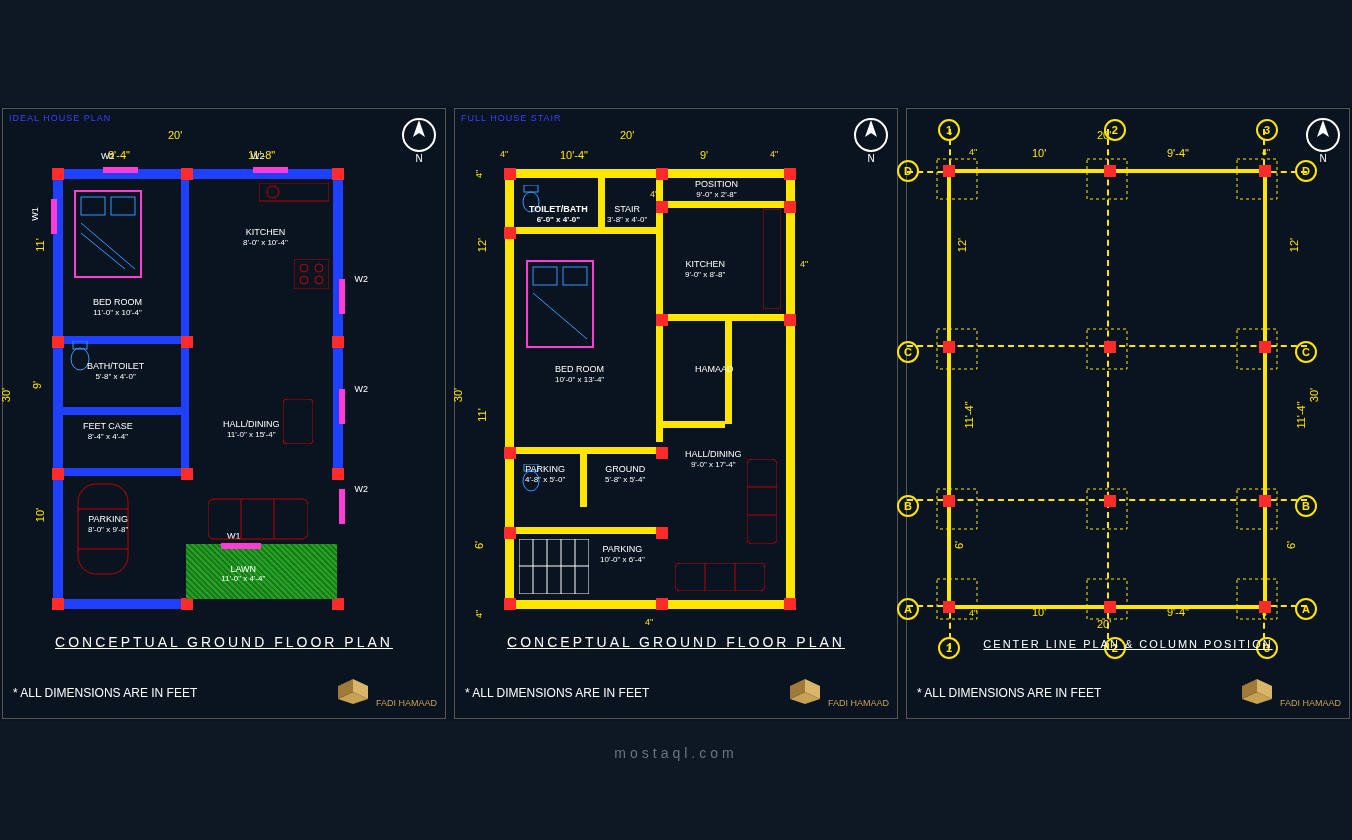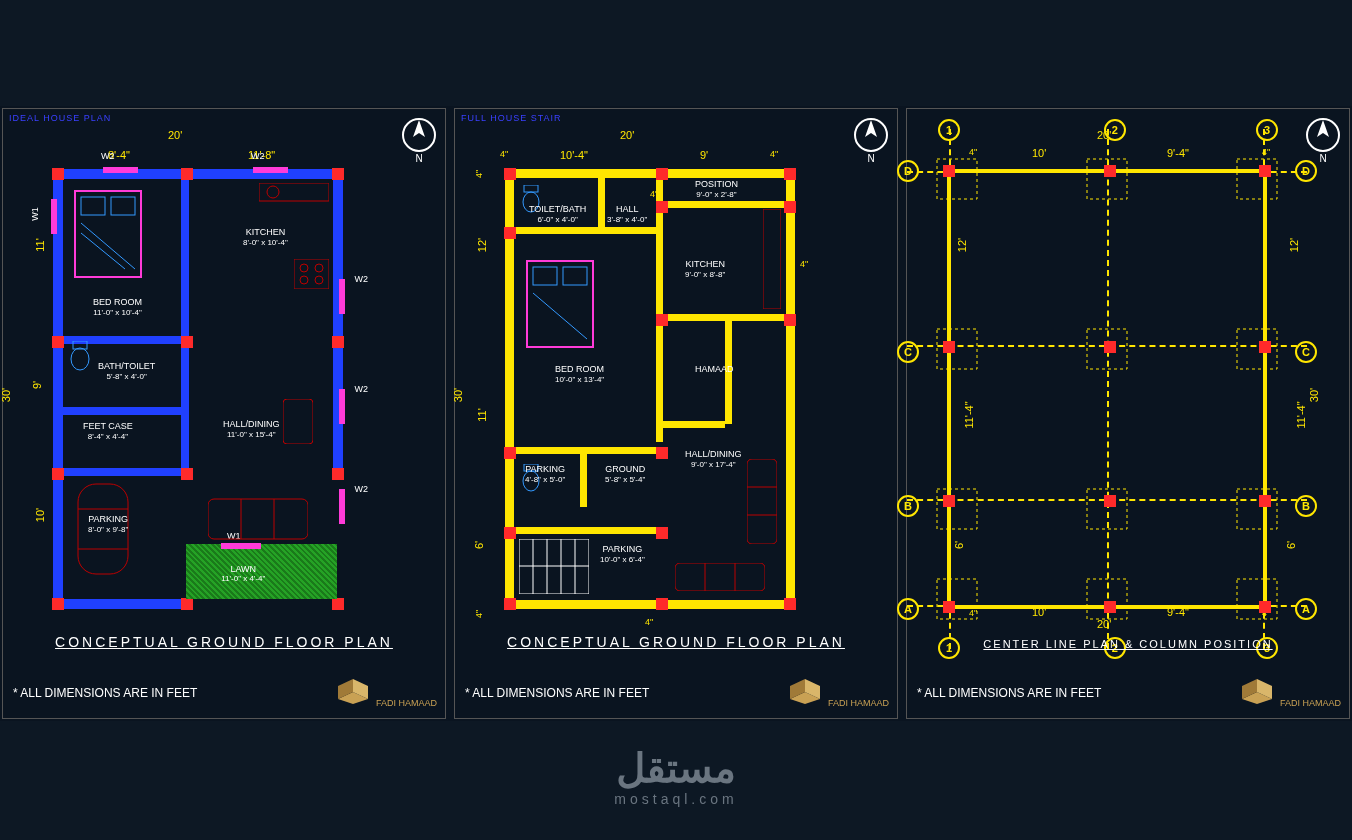--- a/index.html
+++ b/index.html
@@ -206,21 +206,21 @@
           <rect width="30" height="45" rx="4" fill="none" stroke="#b00"></rect>
         </svg>
       <svg class="furn" style="top:310px;left:20px;" width="60" height="100">
           <rect x="5" y="5" width="50" height="90" rx="18" fill="none" stroke="#b00"></rect>
           <line x1="5" y1="30" x2="55" y2="30" stroke="#b00"></line>
           <line x1="5" y1="70" x2="55" y2="70" stroke="#b00"></line>
         </svg>
 
       <div class="room-lbl" style="top:128px;left:40px;"><span>BED ROOM</span><span class="sub">11'-0" x 10'-4"</span></div>
       <div class="room-lbl" style="top:58px;left:190px;"><span>KITCHEN</span><span class="sub">8'-0" x 10'-4"</span></div>
-      <div class="room-lbl" style="top:192px;left:45px;"><span>BATH/TOILET</span><span class="sub">5'-8" x 4'-0"</span></div>
+      <div class="room-lbl" style="top:192px;left:34px;"><span>BATH/TOILET</span><span class="sub">5'-8" x 4'-0"</span></div>
       <div class="room-lbl" style="top:250px;left:170px;"><span>HALL/DINING</span><span class="sub">11'-0" x 15'-4"</span></div>
       <div class="room-lbl" style="top:252px;left:30px;"><span>FEET CASE</span><span class="sub">8'-4" x 4'-4"</span></div>
       <div class="room-lbl" style="top:345px;left:35px;"><span>PARKING</span><span class="sub">8'-0" x 9'-8"</span></div>
       <div class="room-lbl" style="bottom:25px;left:58%;"><span>LAWN</span><span class="sub">11'-0" x 4'-4"</span></div>
     </div>
     <div class="plan-title">CONCEPTUAL GROUND FLOOR PLAN</div>
     <div class="footnote">* ALL DIMENSIONS ARE IN FEET</div>
     <div class="logo">
       <svg class="cube" viewBox="0 0 40 30">
           <polygon points="5,25 20,18 35,25 20,30" fill="#c9a154"></polygon>
@@ -323,22 +323,22 @@
           <line x1="0" y1="28" x2="30" y2="28" stroke="#b00"></line>
           <line x1="0" y1="56" x2="30" y2="56" stroke="#b00"></line>
         </svg>
       <svg class="furn" style="bottom:18px;right:30px;" width="90" height="28">
           <rect width="90" height="28" rx="5" fill="none" stroke="#b00"></rect>
           <line x1="30" y1="0" x2="30" y2="28" stroke="#b00"></line>
           <line x1="60" y1="0" x2="60" y2="28" stroke="#b00"></line>
         </svg>
 
       <div class="room-lbl" style="top:10px;left:190px;"><span>POSITION</span><span class="sub">9'-0" x 2'-8"</span></div>
-      <div class="room-lbl" style="top:35px;left:24px;"><span>TOILET/BATH</span><span class="sub">6'-0" x 4'-0"</span></div>
-      <div class="room-lbl" style="top:35px;left:102px;"><span>HALL</span><span class="sub">3'-8" x 4'-0"</span></div>
+      <div class="room-lbl" style="top:35px;left:24px;font-weight:bold;"><span>TOILET/BATH</span><span class="sub">6'-0" x 4'-0"</span></div>
+      <div class="room-lbl" style="top:35px;left:102px;"><span>STAIR</span><span class="sub">3'-8" x 4'-0"</span></div>
       <div class="room-lbl" style="top:90px;left:180px;"><span>KITCHEN</span><span class="sub">9'-0" x 8'-8"</span></div>
       <div class="room-lbl" style="top:195px;left:50px;"><span>BED ROOM</span><span class="sub">10'-0" x 13'-4"</span></div>
       <div class="room-lbl" style="top:195px;left:190px;"><span>HAMAAD</span></div>
       <div class="room-lbl" style="top:295px;left:20px;"><span>PARKING</span><span class="sub">4'-8" x 5'-0"</span></div>
       <div class="room-lbl" style="top:295px;left:100px;"><span>GROUND</span><span class="sub">5'-8" x 5'-4"</span></div>
       <div class="room-lbl" style="top:280px;left:180px;"><span>HALL/DINING</span><span class="sub">9'-0" x 17'-4"</span></div>
       <div class="room-lbl" style="top:375px;left:95px;"><span>PARKING</span><span class="sub">10'-0" x 6'-4"</span></div>
     </div>
     <div class="plan-title">CONCEPTUAL GROUND FLOOR PLAN</div>
     <div class="footnote">* ALL DIMENSIONS ARE IN FEET</div>
@@ -450,15 +450,14 @@
           <polygon points="5,25 20,18 35,25 20,30" fill="#c9a154"></polygon>
           <polygon points="5,25 5,12 20,5 20,18" fill="#a07a38"></polygon>
           <polygon points="35,25 35,12 20,5 20,18" fill="#d9b66a"></polygon>
         </svg>
       <span>FADI HAMAAD</span>
     </div>
   </div>
 </div>
 
 <div class="watermark">
-  <span>مستقل</span>
   <small>mostaql.com</small>
 </div>
 
 </body></html>

